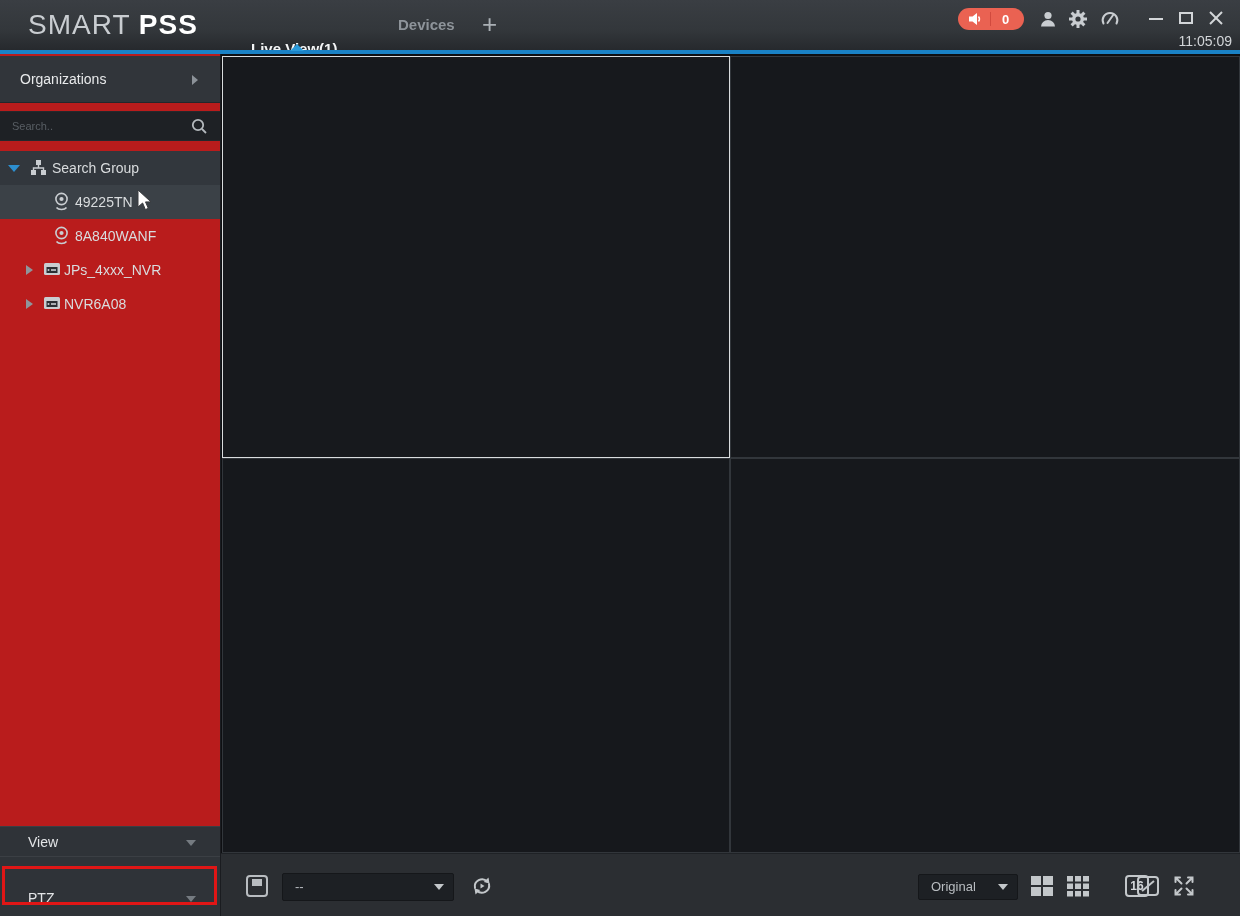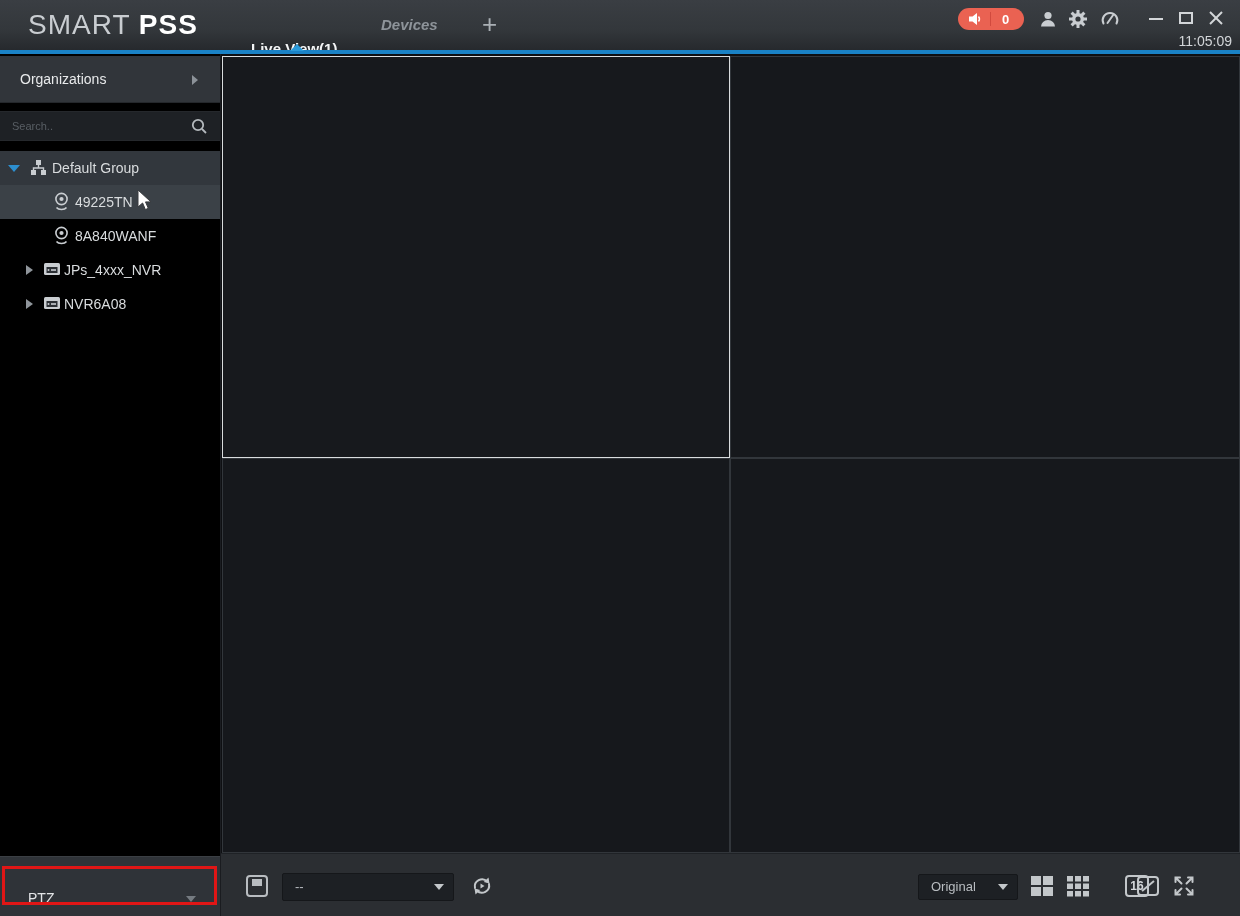--- a/index.html
+++ b/index.html
@@ -29,21 +29,21 @@
     position:absolute; left:958px; top:8px; width:66px; height:22px; border-radius:11px;
     background:#ea6252; display:flex; align-items:center;
   }
   .alarm-pill .spk { margin-left:10px; }
   .alarm-pill .divider { width:1px; height:14px; background:#d14a3e; margin-left:7px; }
   .alarm-pill .cnt { flex:1; text-align:center; color:#ffffff; font-size:13px; font-weight:bold; padding-right:4px; }
   .tb-icon { position:absolute; top:9px; width:20px; height:20px; }
   .win-btn { position:absolute; top:10px; width:18px; height:16px; cursor:default; }
   .clock { position:absolute; right:8px; top:33px; font-size:14px; color:#d3d6d9; }
   
-  .sidebar { position:absolute; left:0; top:54px; width:220px; height:862px; background:#000000; }
+  .sidebar { position:absolute; left:0; top:54px; width:220px; height:862px; background:#b91c1c; }
   .org-header {
     position:absolute; left:0; top:2px; width:220px; height:47px; background:#31353a;
     border-bottom:1px solid #24272b;
   }
   .org-header .lbl { position:absolute; left:20px; top:0; line-height:47px; font-size:14px; color:#e8eaeb; }
   .tri-right { width:0; height:0; border-top:5px solid transparent; border-bottom:5px solid transparent; border-left:6px solid #8c9298; }
   .org-header .tri-right { position:absolute; right:22px; top:19px; }
   .search-box {
     position:absolute; left:0; top:57px; width:220px; height:30px; background:#1e2125;
     border-top:1px solid #25282c; border-bottom:1px solid #25282c;
@@ -108,21 +108,21 @@
 </style>
 </head>
 <body>
 
 <div class="window">
 
   <div class="titlebar">
     <div class="brand"><span>SMART </span><b>PSS</b></div>
 
     <div class="tab active" style="left:251px;margin-top:24px;">Live View(1)</div>
-    <div class="tab inactive" style="left:381px;font-style:italic;">Devices</div>
+    <div class="tab inactive" style="left:398px;">Devices</div>
     <div class="tab-add" style="left:482px;">+</div>
 
     <div class="alarm-pill">
       <svg class="spk" width="15" height="14" viewBox="0 0 15 14">
         <polygon points="1,4.5 4.5,4.5 9,1 9,13 4.5,9.5 1,9.5" fill="#ffffff"></polygon>
         <path d="M10.5,4.5 a4,4 0 0 1 0,5" stroke="#ffffff" stroke-width="1.4" fill="none"></path>
       </svg>
       <span class="divider"></span>
       <span class="cnt">0</span>
     </div>
@@ -180,21 +180,21 @@
     <div class="tree">
 
       <div class="tree-row group-row">
         <span class="tri-down-blue" style="left:8px;"></span>
         <svg class="row-icon" style="left:30px;" width="17" height="17" viewBox="0 0 17 17">
           <rect x="6" y="1" width="5" height="5" fill="#c9cdd1"></rect>
           <rect x="1" y="11" width="5" height="5" fill="#c9cdd1"></rect>
           <rect x="11" y="11" width="5" height="5" fill="#c9cdd1"></rect>
           <path d="M8.5,6 v3 M3.5,11 v-2 h10 v2" stroke="#c9cdd1" stroke-width="1.4" fill="none"></path>
         </svg>
-        <span class="label" style="left:52px;">Default Group</span>
+        <span class="label" style="left:52px;">Search Group</span>
       </div>
 
       <div class="tree-row hovered">
         <svg class="row-icon" style="left:53px; top:7px;" width="17" height="19" viewBox="0 0 17 19">
           <circle cx="8.5" cy="7" r="5.6" stroke="#c9cdd1" stroke-width="1.6" fill="none"></circle>
           <circle cx="8.5" cy="7" r="2.1" fill="#c9cdd1"></circle>
           <path d="M3.5,15.5 a5.5,3.5 0 0 0 10,0" stroke="#c9cdd1" stroke-width="1.6" fill="none"></path>
         </svg>
         <span class="label" style="left:75px;">49225TN</span>
       </div>
@@ -224,20 +224,24 @@
         <svg class="row-icon" style="left:43px; top:9px;" width="18" height="15" viewBox="0 0 18 15">
           <rect x="1" y="1" width="16" height="12" rx="1.5" fill="#c9cdd1"></rect>
           <rect x="3.5" y="5" width="11" height="6" fill="#2b2f34"></rect>
           <circle cx="5.5" cy="8" r="1" fill="#c9cdd1"></circle>
           <rect x="8" y="7.2" width="5" height="1.6" fill="#c9cdd1"></rect>
         </svg>
         <span class="label" style="left:64px;">NVR6A08</span>
       </div>
     </div>
 
+    <div class="panel-bar view-bar">
+      <span class="lbl">View</span>
+      <span class="tri-down-gray"></span>
+    </div>
 
     <div class="panel-bar ptz-bar">
       <span class="lbl">PTZ</span>
       <span class="tri-down-gray"></span>
     </div>
     <div class="red-highlight"></div>
   </div>
 
   <div class="grid">
     <div class="cell cell1 selected"></div>

